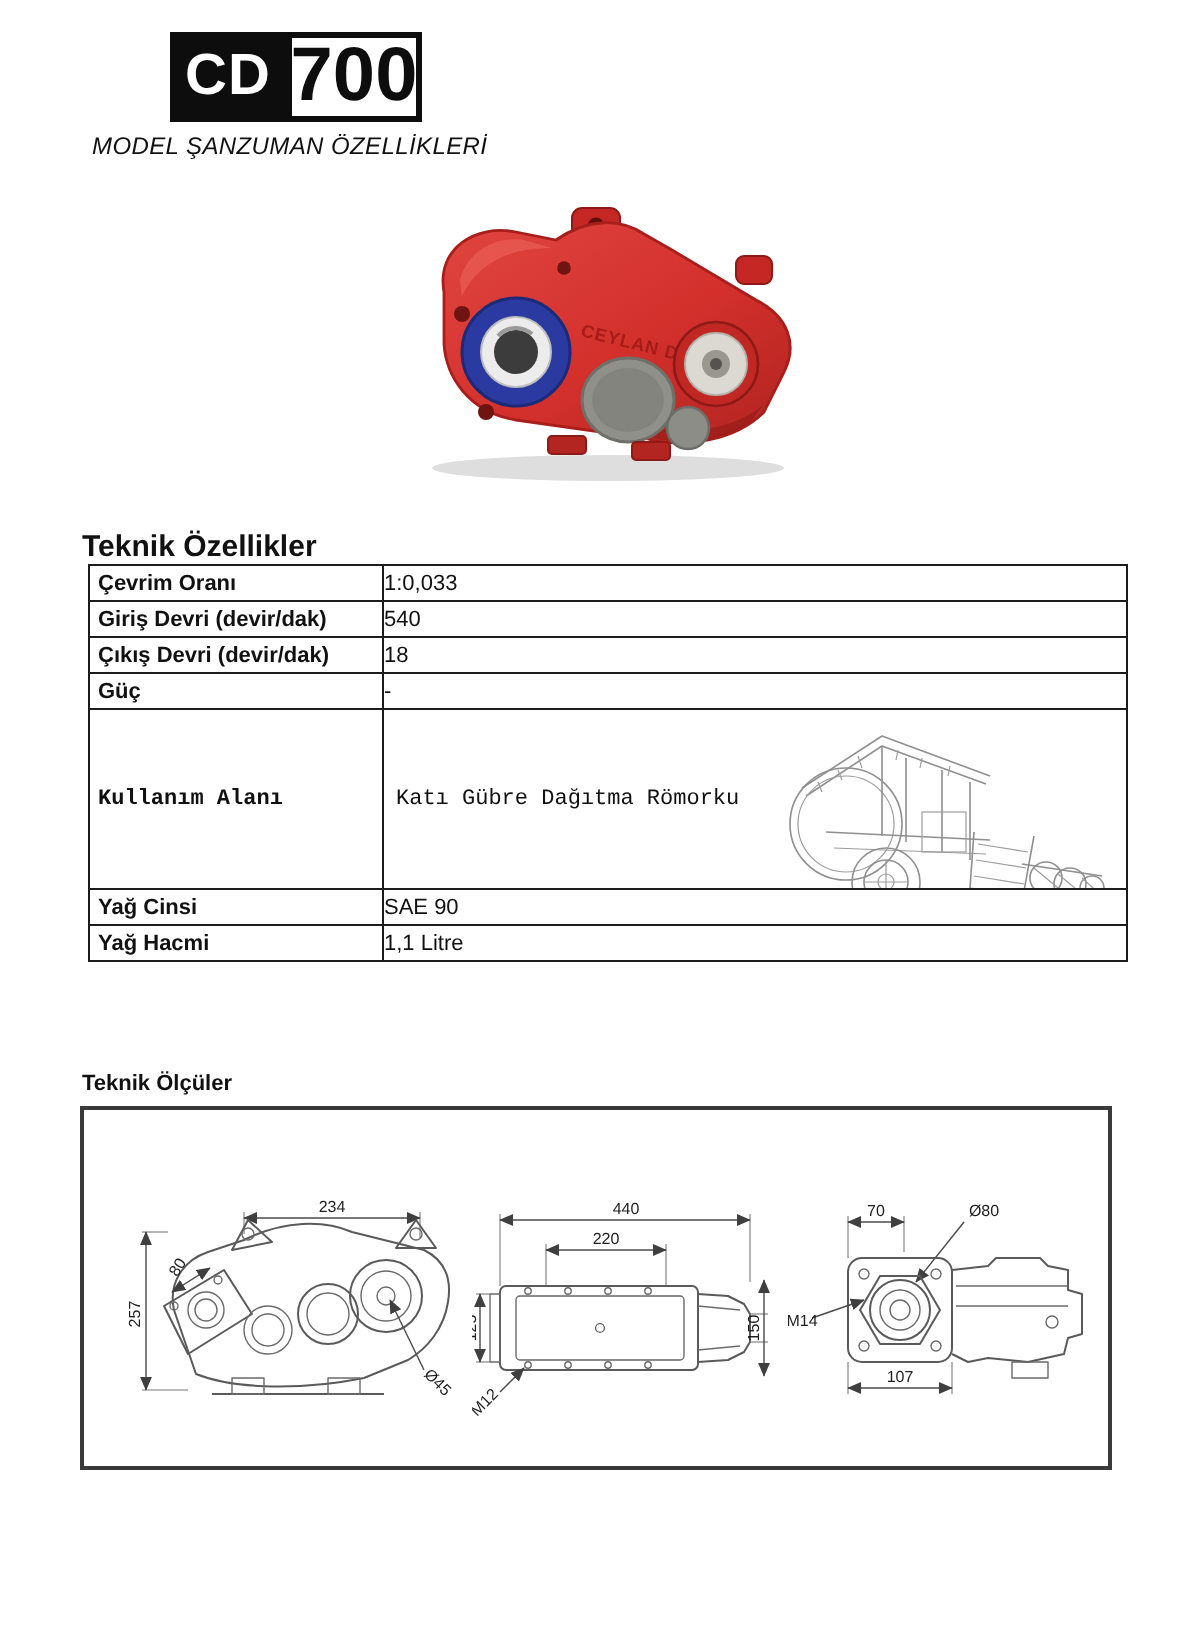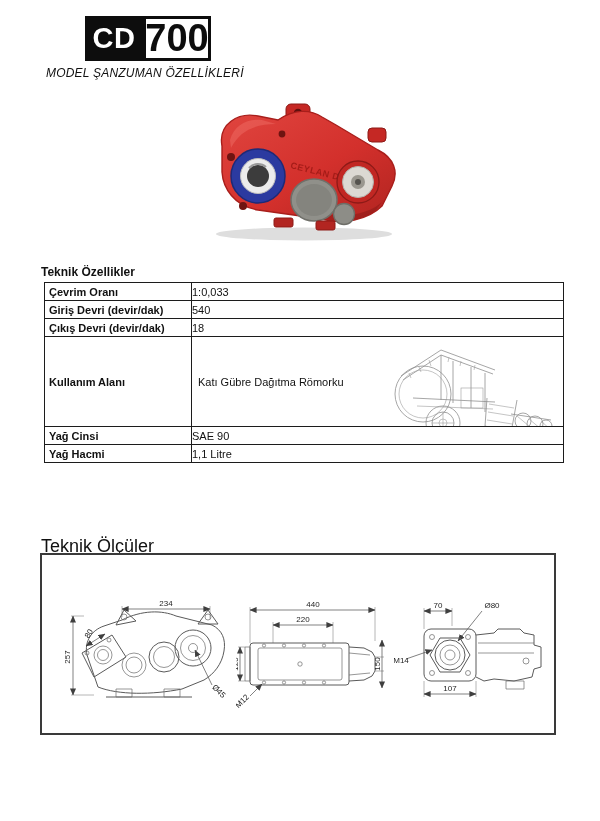--- a/index.html
+++ b/index.html
@@ -20,35 +20,35 @@
     display:flex; align-items:center; justify-content:center;
     font-size:38px; font-weight:bold;
   }
   .subtitle {
     position:absolute; left:46px; top:66px;
     font-size:12px; font-weight:normal; font-style:italic; letter-spacing:0.2px;
   }
   
   .product { position:absolute; left:186px; top:94px; width:228px; height:150px; }
   
-  .specs-title { position:absolute; left:41px; top:265px; font-size:12px; font-weight:bold; }
+  .specs-title { position:absolute; left:41px; top:265px; font-size:15px; font-weight:bold; }
   table.specs {
     position:absolute; left:44px; top:282px; width:520px;
     border-collapse:collapse; table-layout:fixed;
   }
   table.specs td { border:1.6px solid #1c1c1c; font-size:11px; overflow:hidden; }
   table.specs td.lbl { width:147px; font-weight:bold; padding-left:4px; }
   table.specs td.val { text-align:left; }
   table.specs tr { height:18px; }
-  table.specs tr.tall { height:90px; }
+  table.specs tr.tall { height:90px;font-family:Liberation Mono, monospace; }
   td.usage { position:relative; text-align:left !important; }
   .usage-text { position:absolute; left:6px; top:50%; transform:translateY(-50%); font-weight:normal; }
   .spreader-wrap { position:absolute; right:10px; top:3px; width:170px; height:108px; }
   
-  .dims-title { position:absolute; left:41px; top:536px; font-size:18px; font-weight:normal; }
+  .dims-title { position:absolute; left:41px; top:536px; font-size:11px; font-weight:bold; }
   .dims-box {
     position:absolute; left:40px; top:553px; width:516px; height:182px;
     border:2px solid #3a3a3a; background:#fff;padding-left:12px;
   }
   .dims-box .dwg { position:absolute; }
   .dwg-side { left:18px;  top:38px; width:172px; height:116px; }
   .dwg-top  { left:194px; top:38px; width:152px; height:116px; }
   .dwg-end  { left:352px; top:38px; width:158px; height:116px; }
   
   svg .outline  { stroke:#5a5a5a; stroke-width:1;  fill:none; stroke-linejoin:round; }
@@ -132,20 +132,24 @@
     <td class="lbl">Çevrim Oranı</td>
     <td class="val">1:0,033</td>
   </tr>
   <tr>
     <td class="lbl">Giriş Devri  (devir/dak)</td>
     <td class="val">540</td>
   </tr>
   <tr>
     <td class="lbl">Çıkış Devri  (devir/dak)</td>
     <td class="val">18</td>
+  </tr>
+  <tr>
+    <td class="lbl">Güç</td>
+    <td class="val">-</td>
   </tr>
   <tr class="tall">
     <td class="lbl">Kullanım Alanı</td>
     <td class="val usage">
       <span class="usage-text">Katı Gübre Dağıtma Römorku</span>
       <svg class="spreader-wrap" viewBox="0 0 170 108">
 
         <polyline class="sk" points="18,36 58,10 112,30"></polyline>
         <polyline class="sk" points="20,40 58,15 110,34"></polyline>
         <line class="sk2" x1="26" y1="33" x2="28" y2="38"></line>

